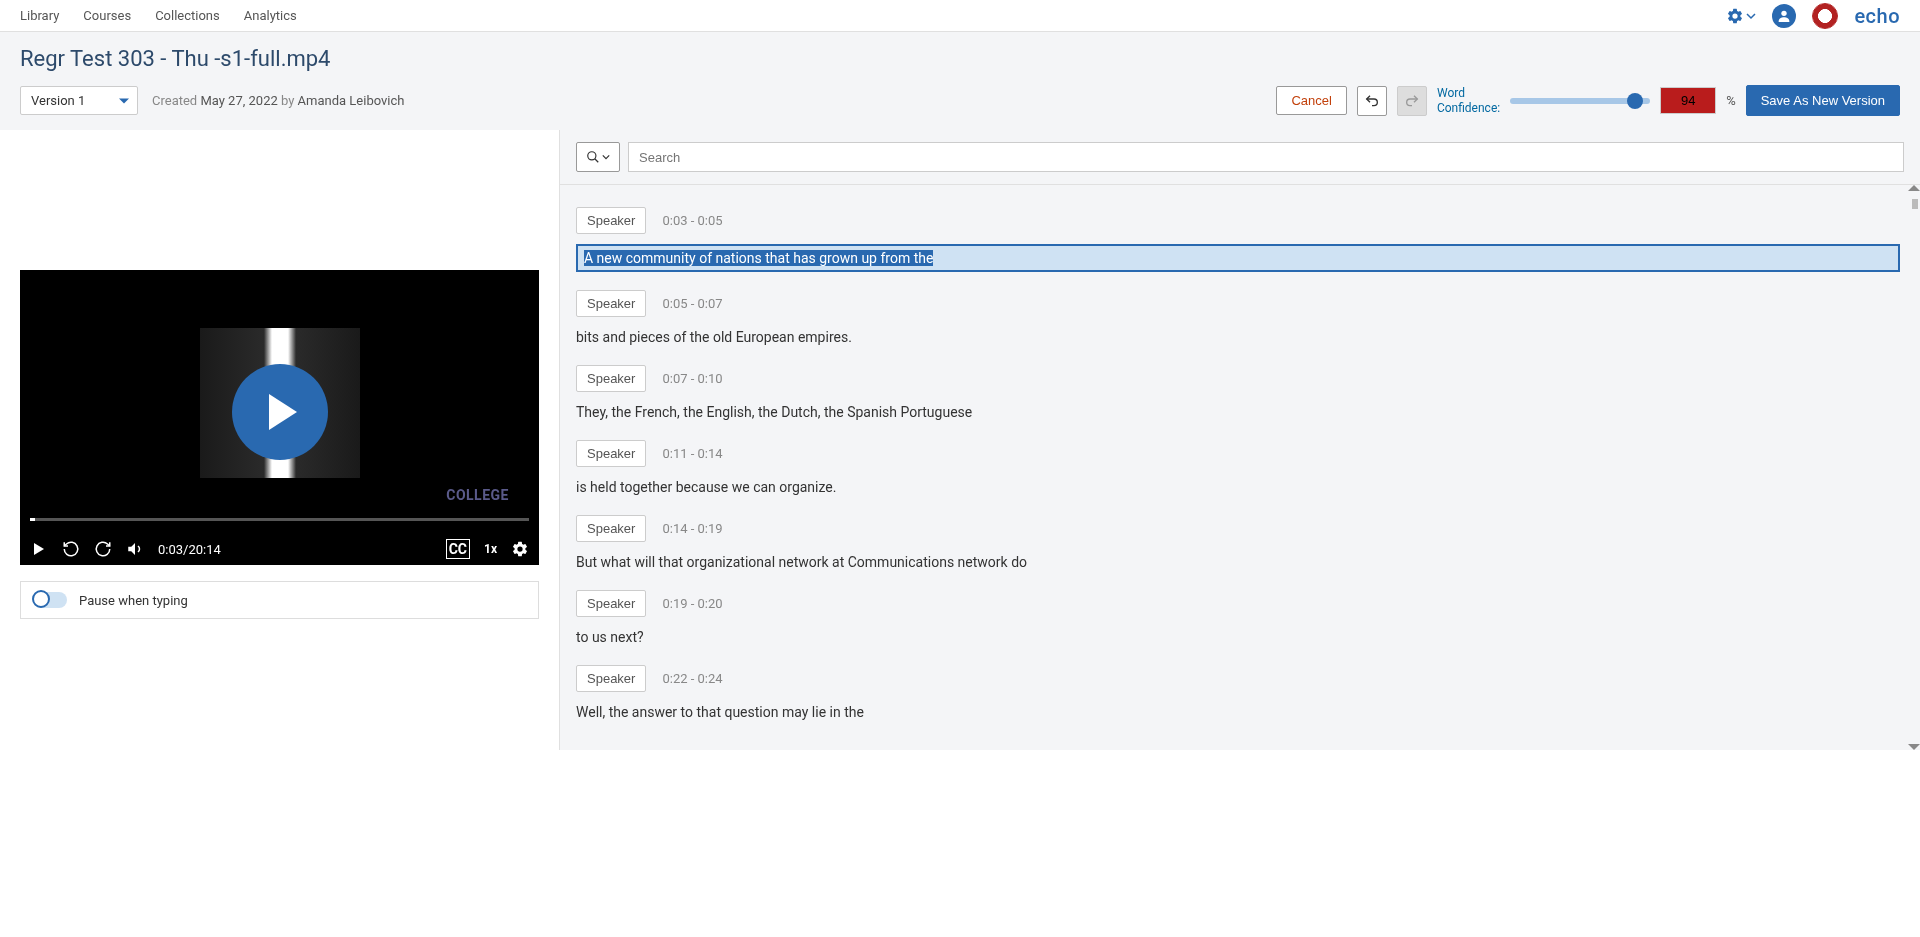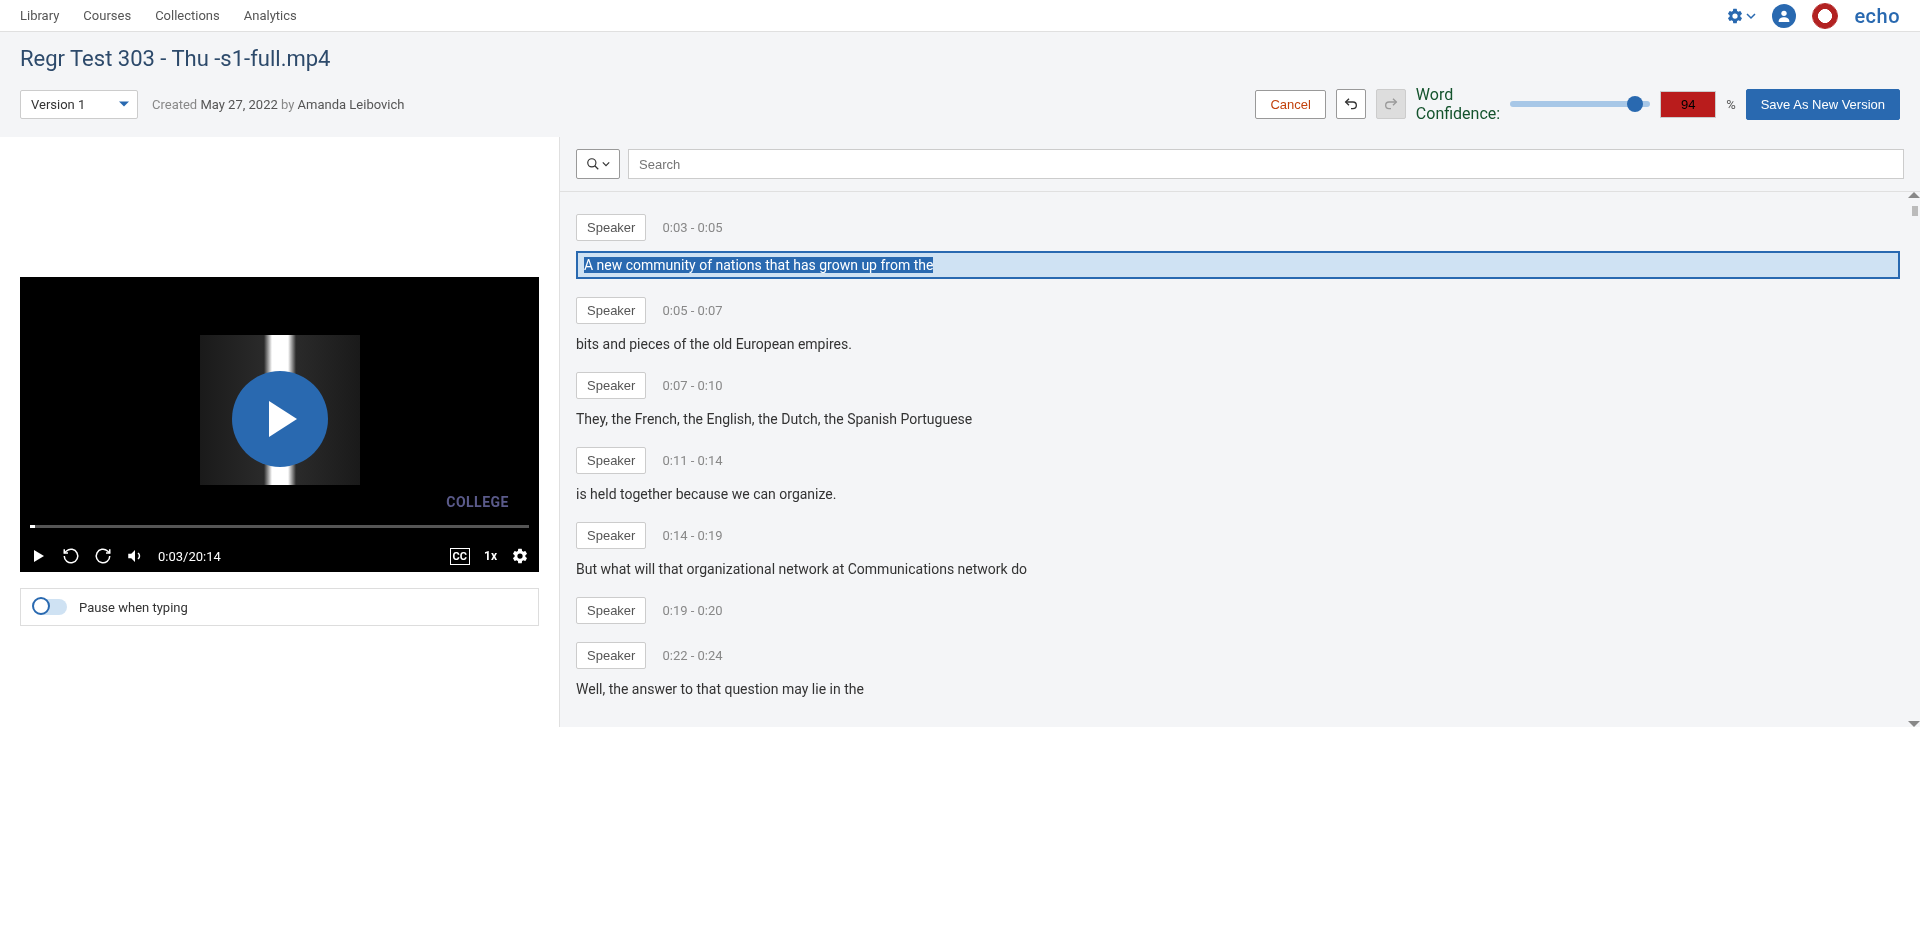--- a/index.html
+++ b/index.html
@@ -21,21 +21,21 @@
 .header-row { display: flex; align-items: center; justify-content: space-between; }
 .header-left { display: flex; align-items: center; gap: 14px; }
 .version-select { border: 1px solid #ccc; background: #fff; padding: 6px 28px 6px 10px; font-size: 13px; color: #333; position: relative; cursor: pointer; min-width: 118px; border-radius: 2px; }
 .version-select::after { content: ""; position: absolute; right: 8px; top: 50%; transform: translateY(-50%); border-left: 5px solid transparent; border-right: 5px solid transparent; border-top: 5px solid #2969b0; }
 .created-text { font-size: 13px; color: #888; }
 .created-text .date, .created-text .author { color: #555; }
 .header-right { display: flex; align-items: center; gap: 10px; }
 .btn { border: 1px solid #999; background: #fff; padding: 6px 14px; font-size: 13px; cursor: pointer; border-radius: 2px; color: #c2410c; }
 .icon-btn { border: 1px solid #999; background: #fff; width: 30px; height: 30px; display: flex; align-items: center; justify-content: center; cursor: pointer; border-radius: 2px; }
 .icon-btn.disabled { background: #ddd; color: #999; border-color: #ccc; cursor: default; }
-.wc-label { font-size: 16px; color: #14532d; line-height: 1.2; }
+.wc-label { font-size: 12px; color: #0369a1; line-height: 1.2; }
 .slider { -webkit-appearance: none; width: 140px; height: 6px; background: #a7c7e7; border-radius: 3px; outline: none; }
 .slider::-webkit-slider-thumb { -webkit-appearance: none; width: 16px; height: 16px; background: #2969b0; border-radius: 50%; cursor: pointer; }
 .slider::-moz-range-thumb { width: 16px; height: 16px; background: #2969b0; border-radius: 50%; cursor: pointer; border: none; }
 .wc-value { border: 1px solid #ccc; padding: 5px 8px; width: 56px; text-align: center; font-size: 13px; background: #b91c1c; }
 .pct { font-size: 13px; color: #555; }
 .btn-primary { background: #2969b0; color: #fff; border: 1px solid #2969b0; padding: 7px 14px; font-size: 13px; cursor: pointer; border-radius: 2px; }
 
 
 .main { display: flex; }
 .left-pane { width: 560px; flex-shrink: 0; background: #fff; padding: 0; border-right: 1px solid #e0e0e0; }
@@ -45,21 +45,21 @@
 .video-wrap { margin: 140px 20px 0 20px; background: #000; position: relative; height: 295px; }
 .video-center { position: absolute; left: 50%; top: 50%; transform: translate(-50%,-60%); width: 160px; height: 150px; background: linear-gradient(90deg,#1a1a1a 0%,#2a2a2a 40%,#fff 45%,#fff 55%,#2a2a2a 60%,#1a1a1a 100%); }
 .play-big { position: absolute; left: 50%; top: 48%; transform: translate(-50%,-50%); width: 96px; height: 96px; border-radius: 50%; background: #2969b0; display: flex; align-items: center; justify-content: center; cursor: pointer; }
 .play-big::after { content: ""; border-left: 28px solid #fff; border-top: 18px solid transparent; border-bottom: 18px solid transparent; margin-left: 6px; }
 .video-controls { position: absolute; bottom: 0; left: 0; right: 0; height: 32px; display: flex; align-items: center; padding: 0 10px; gap: 14px; color: #fff; }
 .progress-bar { position: absolute; bottom: 44px; left: 10px; right: 10px; height: 3px; background: #555; }
 .progress-bar .fill { width: 1%; height: 100%; background: #fff; }
 .vc-icon { cursor: pointer; display: flex; align-items: center; justify-content: center; width: 18px; height: 18px; }
 .vc-time { font-size: 13px; }
 .vc-spacer { flex: 1; }
-.cc-box { border: 1px solid #fff; font-size: 11px; padding: 1px 2px; font-weight: bold; }
+.cc-box { border: 1px solid #fff; font-size: 14px; padding: 1px 2px; font-weight: bold; }
 .watermark { position: absolute; right: 30px; bottom: 62px; color: #5a5a8a; font-size: 14px; font-weight: bold; letter-spacing: 0.5px; }
 
 
 .toggle-row { margin: 16px 20px; border: 1px solid #ddd; padding: 10px 12px; display: flex; align-items: center; gap: 12px; background: #fff; }
 .toggle { width: 34px; height: 16px; background: #cfe2f3; border-radius: 8px; position: relative; cursor: pointer; }
 .toggle .knob { position: absolute; left: -1px; top: -2px; width: 18px; height: 18px; border: 2px solid #2969b0; border-radius: 50%; background: #fff; }
 .toggle-label { font-size: 13px; color: #333; }
 
 
 .search-row { display: flex; padding: 12px 16px; gap: 8px; border-bottom: 1px solid #e0e0e0; background: #f4f5f7; }
@@ -248,20 +248,21 @@
             <button class="speaker-btn">Speaker</button>
             <span class="seg-time">0:14 - 0:19</span>
           </div>
           <div class="seg-text">But what will that organizational network at Communications network do</div>
         </div>
         <div class="seg">
           <div class="seg-head">
             <button class="speaker-btn">Speaker</button>
             <span class="seg-time">0:19 - 0:20</span>
           </div>
+          <div class="seg-text">to us next?</div>
         </div>
         <div class="seg">
           <div class="seg-head">
             <button class="speaker-btn">Speaker</button>
             <span class="seg-time">0:22 - 0:24</span>
           </div>
           <div class="seg-text">Well, the answer to that question may lie in the</div>
         </div>
       </div>
   </div>

